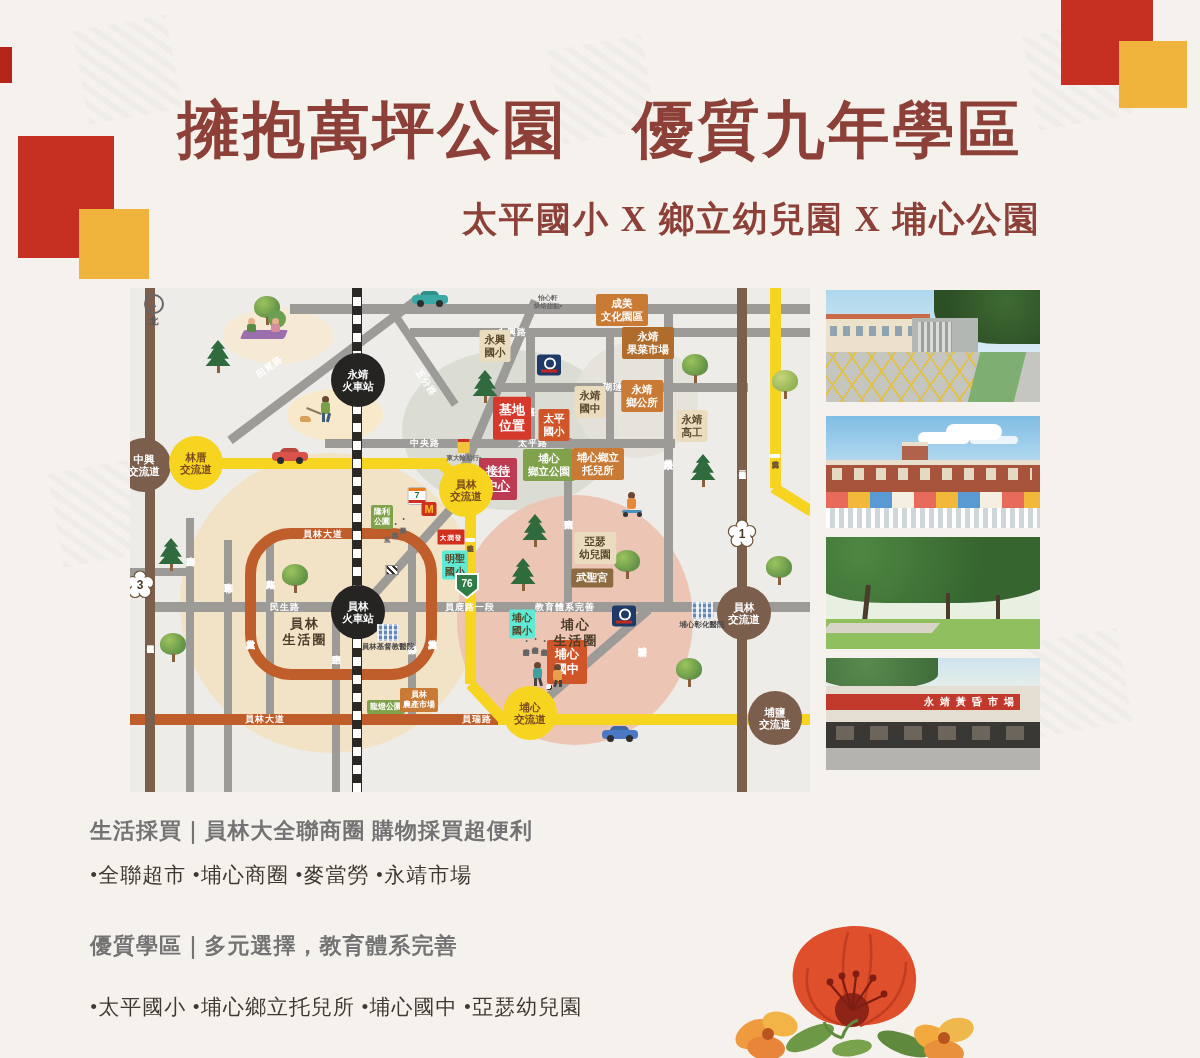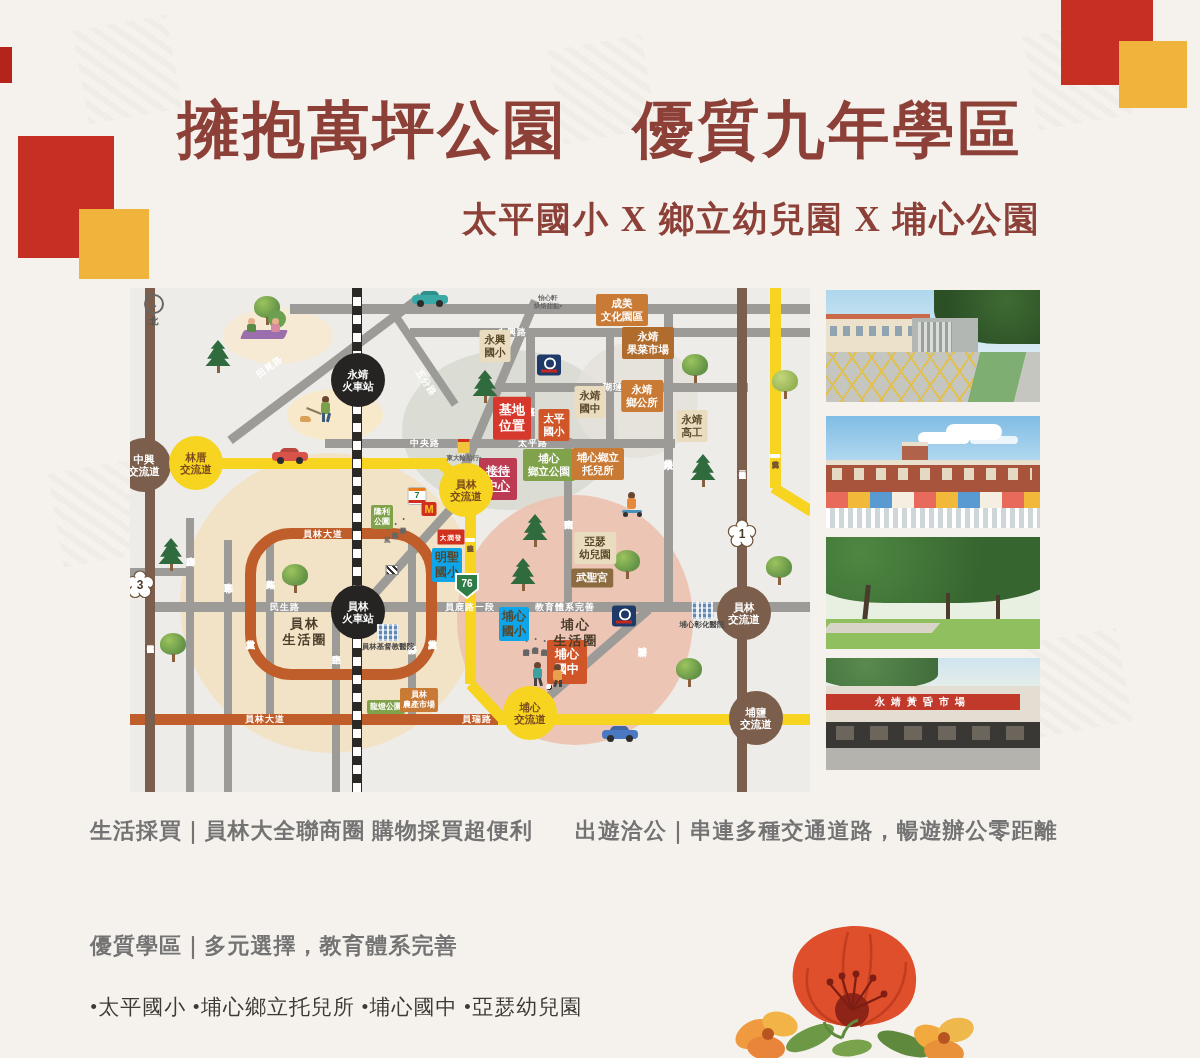--- a/index.html
+++ b/index.html
@@ -38,21 +38,21 @@
   .place.red{background:#d6392b;color:#fff;font-size:13px;padding:5px 6px;}
   .place.tanred{background:#d0562a;color:#fff;}
   .place.tanred-lg{background:#d0562a;color:#fff;font-size:12px;padding:7px 8px;}
   .place.crimson{background:#bc3a52;color:#fff;font-size:12px;padding:6px 7px;}
   .place.green{background:#80a24b;color:#fff;}
   .place.green-sm{background:#80a24b;color:#fff;font-size:8px;padding:2px 3px;font-weight:600;}
   .place.orange{background:#c97a35;color:#fff;}
   .place.orange-sm{background:#c97a35;color:#fff;font-size:8px;padding:2px 3px;font-weight:600;}
   .place.brownorange{background:#b06c2c;color:#fff;}
   .place.beige{background:#e9dcbf;color:#584628;}
-  .place.beige-sm{background:#0ea5e9;color:#584628;font-size:12px;padding:2px 3px;}
+  .place.beige-sm{background:#5eead4;color:#584628;font-size:10px;padding:2px 3px;margin-left:8px;}
   .place.brown{background:#8d6b40;color:#fff;}
   .place.plain{background:none;color:#4a3c2a;font-size:13px;letter-spacing:2px;}
   .tiny{position:absolute;color:#666;font-size:6.5px;font-weight:700;line-height:1.3;white-space:pre-line;
         transform:translate(-50%,-50%);text-align:center;z-index:6;}
   .tiny.v{writing-mode:vertical-rl;text-orientation:upright;}
   .tree{position:absolute;width:26px;z-index:5;}
   .tree .fol{width:26px;height:22px;border-radius:50% 50% 46% 46%;
              background:radial-gradient(circle at 35% 32%,#9cc45e,#639346 70%);}
   .tree.k2 .fol{clip-path:polygon(50% 0,78% 34%,66% 34%,92% 72%,74% 72%,98% 100%,2% 100%,26% 72%,8% 72%,34% 34%,22% 34%);
                 border-radius:0;background:#2f6b3d;height:26px;}
@@ -172,21 +172,21 @@
       <div class="circ brown" style="left: 14px; top: 177px;">中興
 交流道</div>
       <div class="circ yellow" style="left: 66px; top: 175px;">林厝
 交流道</div>
       <div class="circ yellow" style="left: 336px; top: 202px;">員林
 交流道</div>
       <div class="circ yellow" style="left: 400px; top: 425px;">埔心
 交流道</div>
       <div class="circ brown" style="left: 614px; top: 325px;">員林
 交流道</div>
-      <div class="circ brown" style="left: 626px; top: 430px;">埔鹽
+      <div class="circ brown" style="left: 645px; top: 430px;">埔鹽
 交流道</div>
       <div class="circ black" style="left: 228px; top: 92px;">永靖
 火車站</div>
       <div class="circ black" style="left: 228px; top: 324px;">員林
 火車站</div>
       <div class="abs" style="left: 10px; top: 299px; transform: translate(-50%, -50%); z-index: 9;"><svg width="30" height="30" viewBox="0 0 30 30">
           <g stroke="#6b5138" stroke-width="1.2" fill="#fff">
             <circle cx="15" cy="7" r="6"></circle>
             <circle cx="7.4" cy="12.5" r="6"></circle>
             <circle cx="22.6" cy="12.5" r="6"></circle>
@@ -438,32 +438,32 @@
     <div class="ph-layer" style="left:120px;top:56px;width:4px;height:28px;background:#4a3b2c;"></div>
     <div class="ph-layer" style="left:170px;top:58px;width:4px;height:26px;background:#4a3b2c;"></div>
     <div class="ph-layer" style="left:0;top:82px;width:214px;height:30px;background:#8fbf5e;"></div>
     <div class="ph-layer" style="left:0;top:86px;width:110px;height:10px;background:#d8d5c8;transform:skewX(-40deg);"></div>
   </div>
 
   <div class="photo" style="top:658px;">
     <div class="ph-layer" style="left:0;top:0;width:214px;height:34px;background:linear-gradient(#cfe4ef,#e8f0e8);"></div>
     <div class="ph-layer" style="left:-8px;top:-4px;width:120px;height:34px;background:radial-gradient(circle at 40% 30%,#5a8a4e,#3f6b3a);border-radius:0 0 40% 40%;"></div>
     <div class="ph-layer" style="left:0;top:28px;width:214px;height:36px;background:#e4ded2;"></div>
-    <div class="ph-layer" style="left:0;top:36px;width:194px;height:16px;background:#c0392b;display:flex;align-items:center;justify-content:center;">
+    <div class="ph-layer" style="left:0;top:36px;width:194px;height:16px;background:#c0392b;display:flex;align-items:center;justify-content:flex-end;">
       <span style="color:#fff;font-size:10px;font-weight:700;letter-spacing:6px;">永靖黃昏市場</span>
     </div>
     <div class="ph-layer" style="left:0;top:64px;width:214px;height:26px;background:#3a3834;"></div>
     <div class="ph-layer" style="left:10px;top:68px;width:194px;height:14px;background:repeating-linear-gradient(90deg,#6b655c 0 18px,#3a3834 18px 34px);"></div>
     <div class="ph-layer" style="left:0;top:90px;width:214px;height:22px;background:#b5b3ad;"></div>
   </div>
 
   <div class="sec-h" style="left:90px;top:816px;">生活採買｜員林大全聯商圈 購物採買超便利</div>
+  <div class="sec-t" style="left:90px;top:861px;">•全聯超市 •埔心商圈 •麥當勞 •永靖市場</div>
   <div class="sec-h" style="left:90px;top:931px;">優質學區｜多元選擇，教育體系完善</div>
   <div class="sec-t" style="left:90px;top:993px;">•太平國小 •埔心鄉立托兒所 •埔心國中 •亞瑟幼兒園</div>
-  <div class="sec-h" style="left:575px;top:816px;">出遊洽公｜串連多種交通道路，暢遊辦公零距離</div>
 
   <div id="flower">
     <svg width="330" height="132" viewBox="0 0 330 132">
       <g>
         <ellipse cx="118" cy="112" rx="26" ry="10" fill="#6d9946" transform="rotate(-25 118 112)"></ellipse>
         <ellipse cx="212" cy="118" rx="28" ry="10" fill="#5f8a3e" transform="rotate(20 212 118)"></ellipse>
         <ellipse cx="160" cy="122" rx="20" ry="8" fill="#79a24c" transform="rotate(-8 160 122)"></ellipse>
       </g>
       <g>
         <ellipse cx="62" cy="108" rx="20" ry="13" fill="#ef9a3e" transform="rotate(-30 62 108)"></ellipse>

